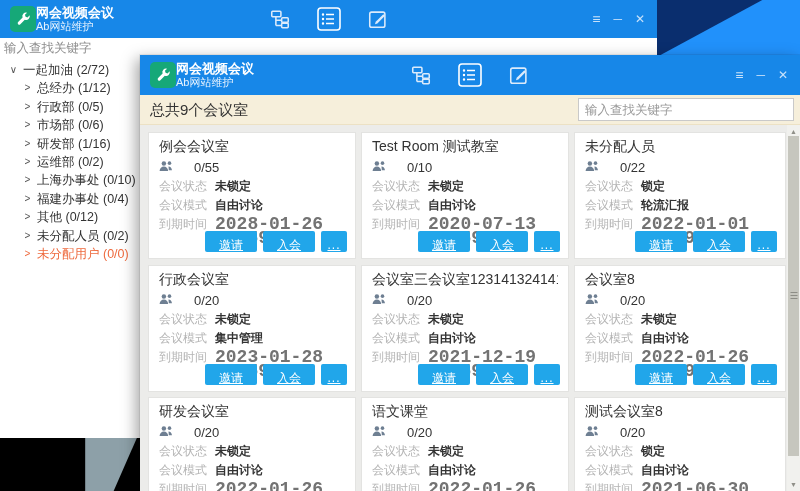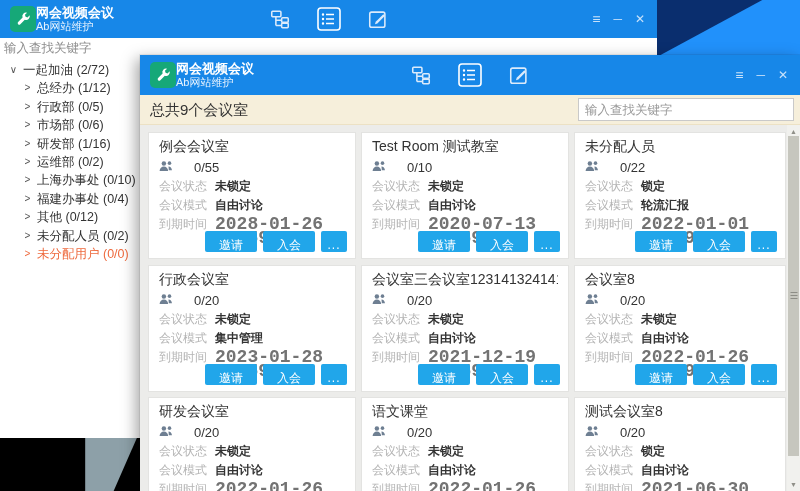--- a/index.html
+++ b/index.html
@@ -59,21 +59,21 @@
   .card{position:absolute;height:127px;background:#fff;border:1px solid #e3e3e1;box-sizing:border-box;}
   .card .name{margin:5px 10px 0;font-size:14px;color:#333;font-weight:400;line-height:16px;
     white-space:nowrap;overflow:hidden;}
   .card .count{display:flex;align-items:center;gap:20px;margin:6px 10px 0;font-size:13px;color:#333;height:14px;}
   .card .kv{display:flex;margin:5px 10px 0;font-size:12px;line-height:14px;}
   .kv .k{width:56px;color:#b5b5b5;flex:0 0 auto;}
   .kv .v{color:#333;font-weight:bold;}
   .kv .v.date{font-size:18px;color:#737373;font-family:Liberation Mono, monospace;}
   .card .btns{position:absolute;right:8px;bottom:6px;display:flex;gap:6px;}
   .btn{background:#21a6ea;color:#fff;font-size:12px;height:21px;line-height:21px;text-align:center;
-    border:none;border-radius:2px;padding:4px;cursor:pointer;font-family:inherit;}
+    border:none;border-radius:2px;padding:4px;cursor:pointer;font-family:inherit;text-decoration:underline;}
   .btn.w{width:52px;}
   .btn.m{width:26px;letter-spacing:1px;}
   
   .scrollbar{position:absolute;top:70px;right:0;width:13px;bottom:0;background:#f1f1ee;}
   .sb-arrow{position:absolute;left:0;width:13px;text-align:center;font-size:7px;color:#8f8f88;cursor:pointer;}
   .sb-up{top:3px;} .sb-dn{bottom:3px;}
   .sb-thumb{position:absolute;top:11px;left:1px;width:11px;height:320px;background:#c6c6be;cursor:pointer;}
   .sb-grip{position:absolute;top:50%;left:50%;transform:translate(-50%,-50%);
     width:7px;height:8px;background:repeating-linear-gradient(#8d8d86 0 1px,transparent 1px 3px);}
 </style>

